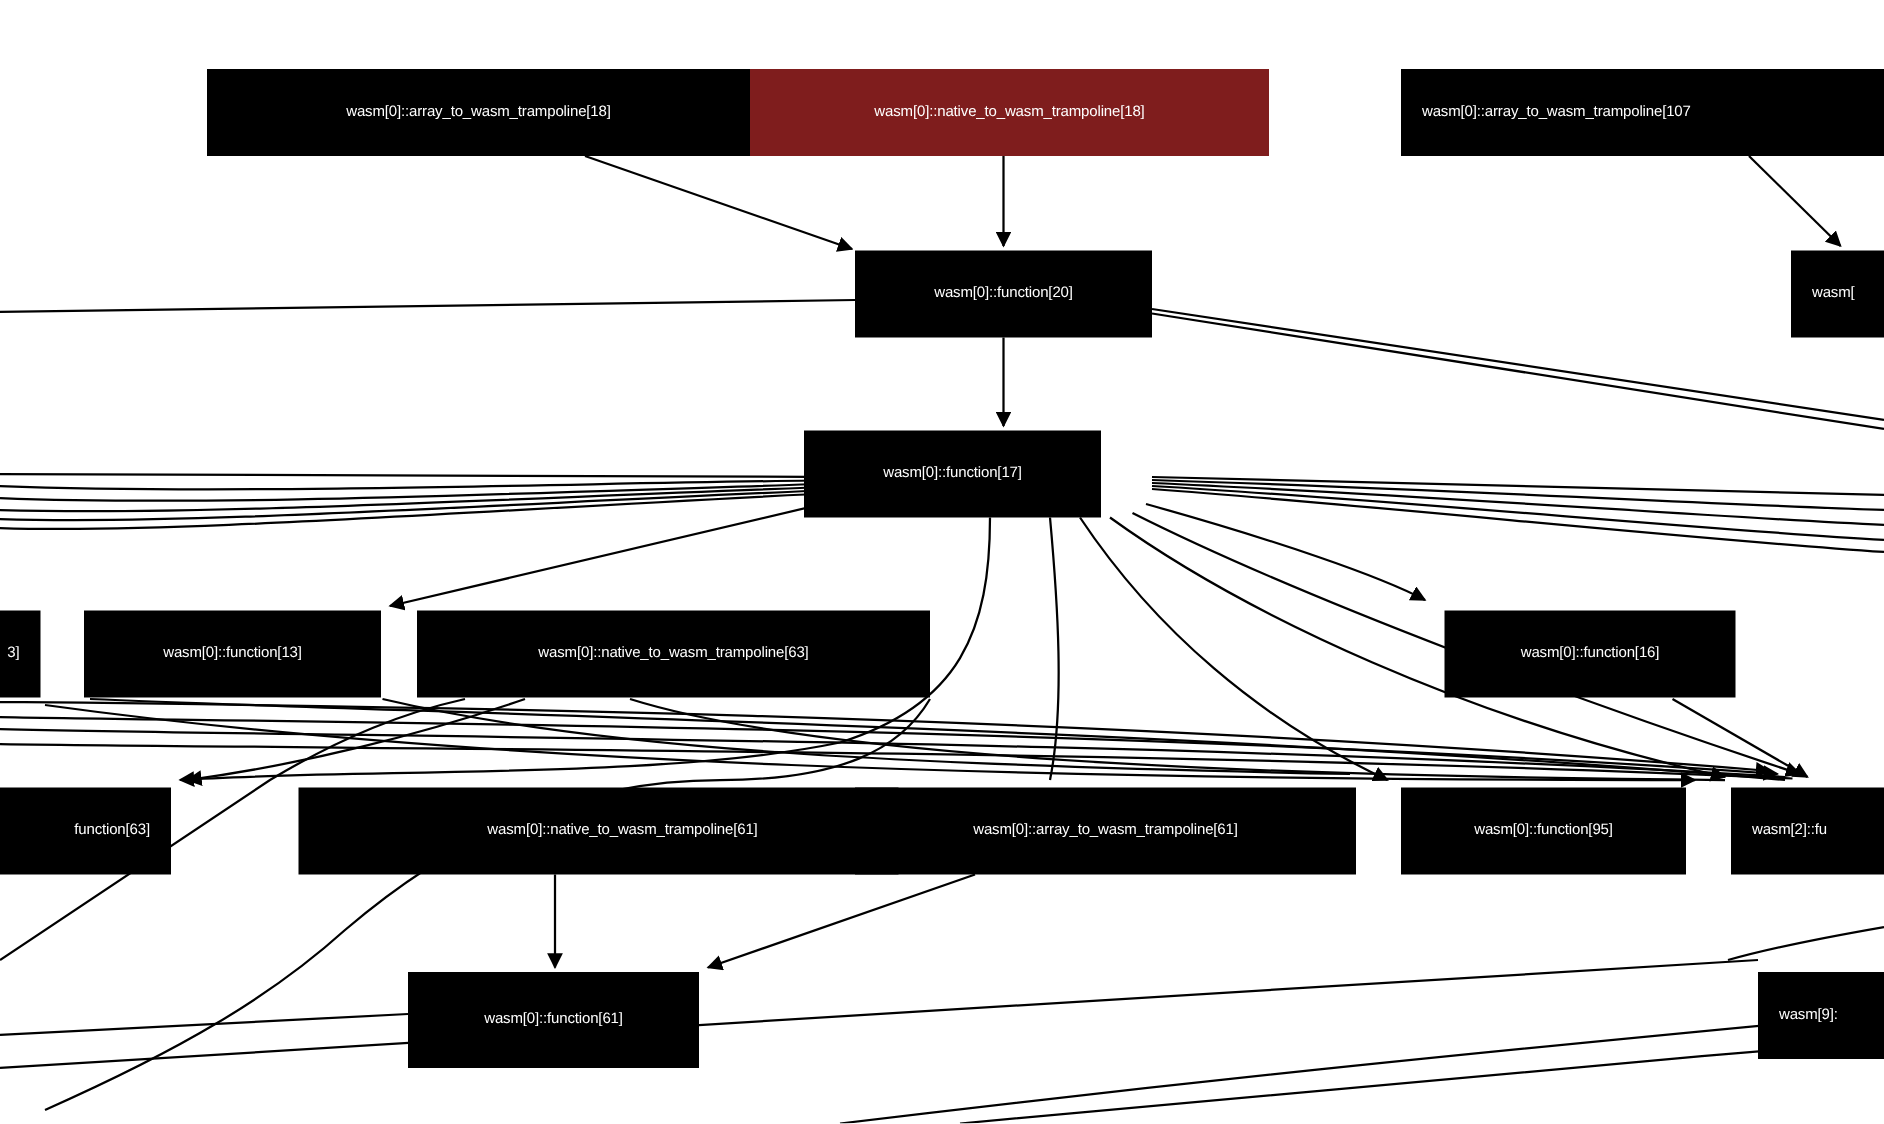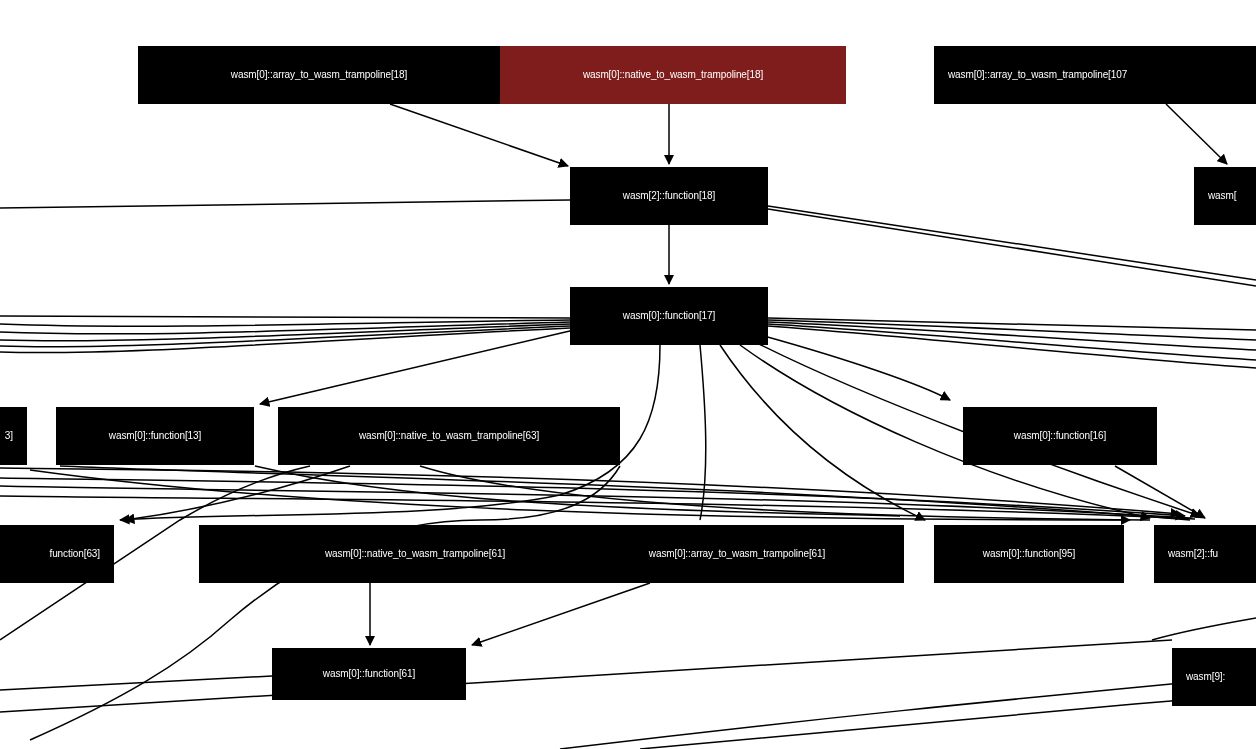--- a/index.html
+++ b/index.html
@@ -125,28 +125,28 @@
       <path d="M 560,749 C 800,720 1000,700 1256,676"></path>
       <path d="M 640,749 C 880,726 1060,710 1256,694"></path>
       <path d="M 1152,640 C 1180,632 1210,626 1256,618"></path>
     </g>
   </svg>
 
   <div id="node-layer">
       <div class="graph-node" style="left: 138px; top: 46px; width: 362px; height: 58px; background: rgb(0, 0, 0);"><span class="node-label" style="padding: 0px 14px;">wasm[0]::array_to_wasm_trampoline[18]</span></div>
       <div class="graph-node" style="left: 500px; top: 46px; width: 346px; height: 58px; background: #7f1d1d;"><span class="node-label" style="padding: 0px 14px;">wasm[0]::native_to_wasm_trampoline[18]</span></div>
       <div class="graph-node clip-right" style="left: 934px; top: 46px; width: 330px; height: 58px; background: rgb(0, 0, 0);"><span class="node-label" style="padding: 0px 14px;">wasm[0]::array_to_wasm_trampoline[107</span></div>
-      <div class="graph-node" style="left: 570px; top: 167px; width: 198px; height: 58px; background: rgb(0, 0, 0);"><span class="node-label" style="padding: 0px 14px;">wasm[2]::function[18]</span></div>
+      <div class="graph-node" style="left: 570px; top: 167px; width: 198px; height: 58px; background: rgb(0, 0, 0);"><span class="node-label" style="padding: 0px 14px;">wasm[0]::function[20]</span></div>
       <div class="graph-node clip-right" style="left: 1194px; top: 167px; width: 70px; height: 58px; background: rgb(0, 0, 0);"><span class="node-label" style="padding: 0px 14px;">wasm[</span></div>
-      <div class="graph-node" style="left: 570px; top: 287px; width: 198px; height: 58px; background: rgb(0, 0, 0);"><span class="node-label" style="padding: 0px 14px;">wasm[0]::function[17]</span></div>
+      <div class="graph-node" style="left: 536px; top: 287px; width: 198px; height: 58px; background: rgb(0, 0, 0);"><span class="node-label" style="padding: 0px 14px;">wasm[0]::function[17]</span></div>
       <div class="graph-node clip-left" style="left: -40px; top: 407px; width: 67px; height: 58px; background: rgb(0, 0, 0);"><span class="node-label" style="padding: 0px 14px;">3]</span></div>
       <div class="graph-node" style="left: 56px; top: 407px; width: 198px; height: 58px; background: rgb(0, 0, 0);"><span class="node-label" style="padding: 0px 14px;">wasm[0]::function[13]</span></div>
       <div class="graph-node" style="left: 278px; top: 407px; width: 342px; height: 58px; background: rgb(0, 0, 0);"><span class="node-label" style="padding: 0px 14px;">wasm[0]::native_to_wasm_trampoline[63]</span></div>
       <div class="graph-node" style="left: 963px; top: 407px; width: 194px; height: 58px; background: rgb(0, 0, 0);"><span class="node-label" style="padding: 0px 14px;">wasm[0]::function[16]</span></div>
       <div class="graph-node clip-left" style="left: -100px; top: 525px; width: 214px; height: 58px; background: rgb(0, 0, 0);"><span class="node-label" style="padding: 0px 14px;">function[63]</span></div>
       <div class="graph-node" style="left: 199px; top: 525px; width: 400px; height: 58px; background: rgb(0, 0, 0); padding-left: 32px;"><span class="node-label" style="padding: 0px 14px;">wasm[0]::native_to_wasm_trampoline[61]</span></div>
       <div class="graph-node" style="left: 570px; top: 525px; width: 334px; height: 58px; background: rgb(0, 0, 0);"><span class="node-label" style="padding: 0px 14px;">wasm[0]::array_to_wasm_trampoline[61]</span></div>
       <div class="graph-node" style="left: 934px; top: 525px; width: 190px; height: 58px; background: rgb(0, 0, 0);"><span class="node-label" style="padding: 0px 14px;">wasm[0]::function[95]</span></div>
       <div class="graph-node clip-right" style="left: 1154px; top: 525px; width: 130px; height: 58px; background: rgb(0, 0, 0);"><span class="node-label" style="padding: 0px 14px;">wasm[2]::fu</span></div>
-      <div class="graph-node" style="left: 272px; top: 648px; width: 194px; height: 52px; background: rgb(0, 0, 0);"><span class="node-label" style="padding: 0px 14px;">wasm[0]::function[61]</span></div>
+      <div class="graph-node" style="left: 272px; top: 648px; width: 194px; height: 64px; background: rgb(0, 0, 0);"><span class="node-label" style="padding: 0px 14px;">wasm[0]::function[61]</span></div>
       <div class="graph-node clip-right" style="left: 1172px; top: 648px; width: 104px; height: 58px; background: rgb(0, 0, 0);"><span class="node-label" style="padding: 0px 14px;">wasm[9]:</span></div>
     </div>
 </div>
 
 </body></html>

